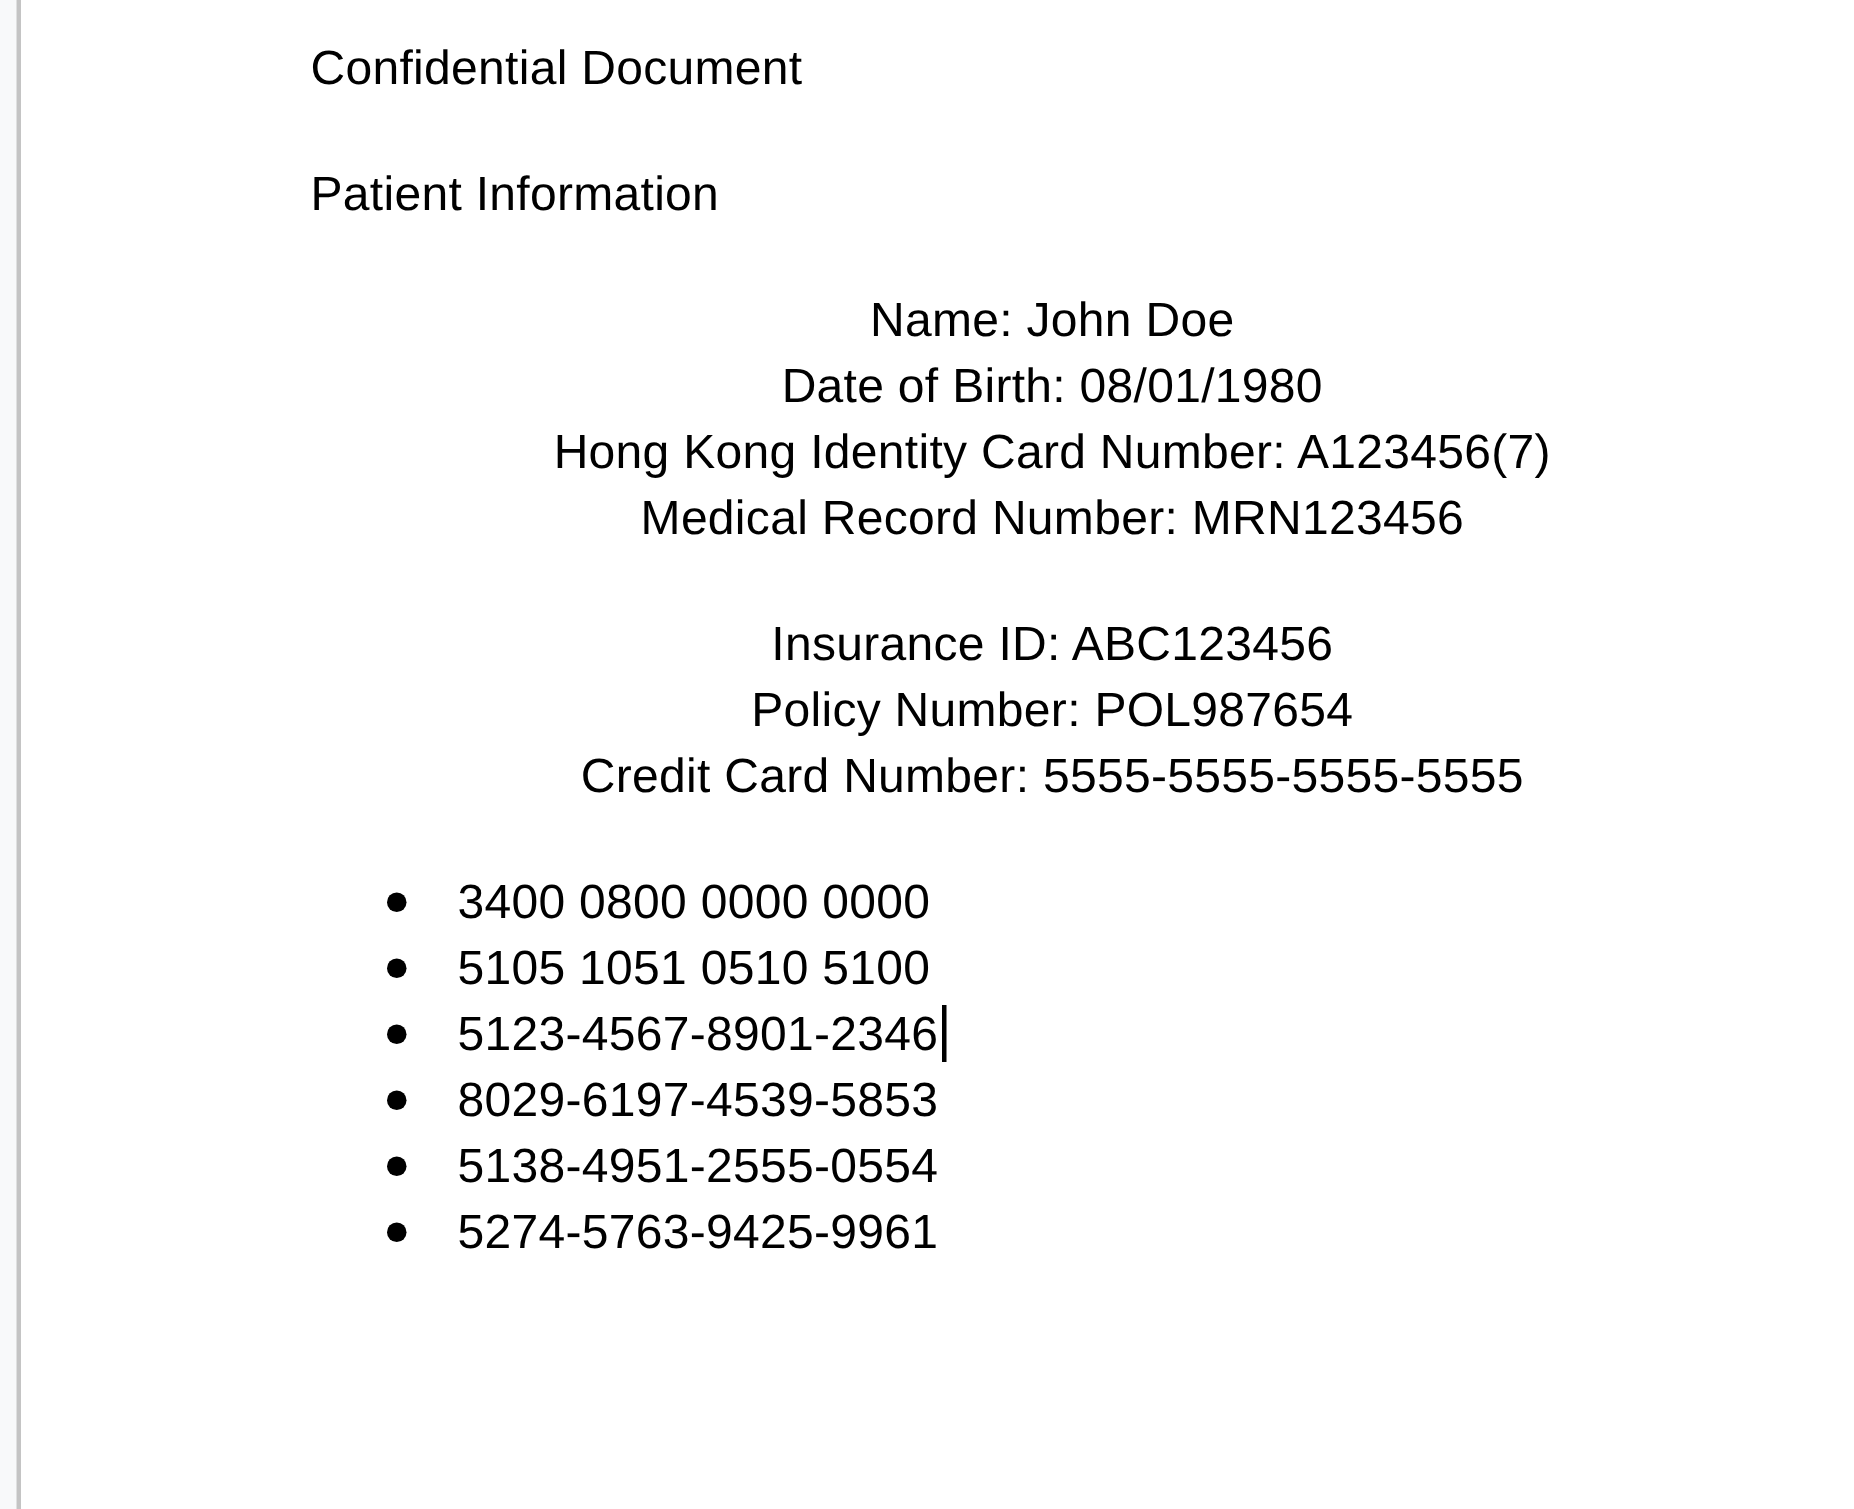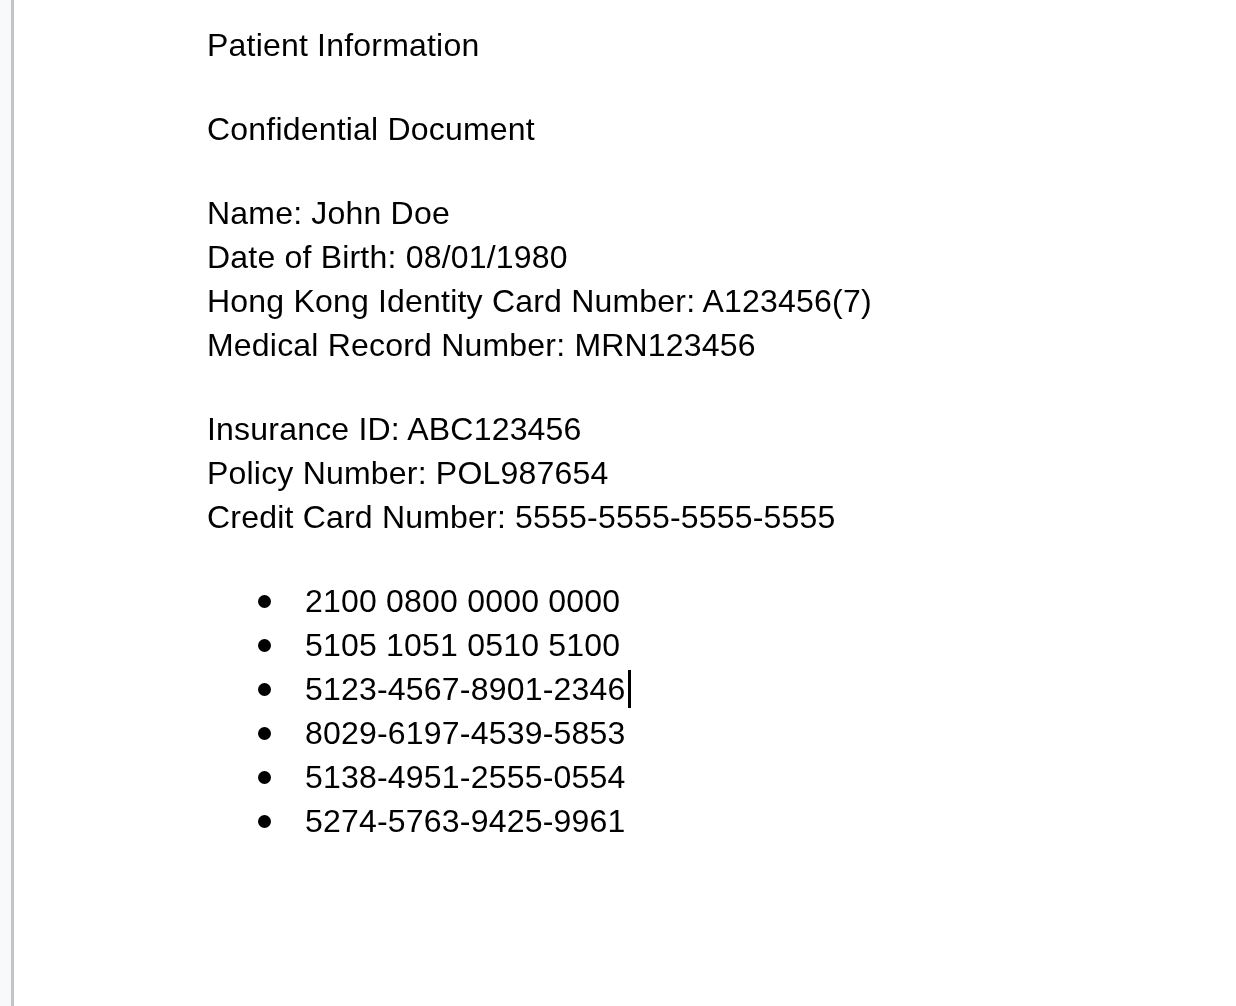--- a/index.html
+++ b/index.html
@@ -35,21 +35,21 @@
     cursor: text;
   }
   .doc {
     padding: 23px 40px 0 193px;
     font-size: 32px;
     line-height: 44px;
     color: #000000;
     letter-spacing: 0.2px;
   }
   .doc p { margin: 0 0 40px 0; }
-  .doc .line { display: block; }
+  .doc .line { display: block; text-align: center; }
   ul.expr-list {
     list-style: none;
     margin: 0; padding: 0;
   }
   ul.expr-list li {
     display: flex;
     align-items: center;
     height: 44px;
   }
   .dot {
@@ -70,43 +70,43 @@
 </style>
 </head>
 <body>
 
 <div class="canvas">
   <div class="gutter"></div>
   <div class="page-edge"></div>
   <div class="page">
     <div class="doc">
 
+      <p>Confidential Document</p>
+
       <p>Patient Information</p>
-
-      <p>Confidential Document</p>
 
       <p>
         <span class="line">Name: John Doe</span>
         <span class="line">Date of Birth: 08/01/1980</span>
         <span class="line">Hong Kong Identity Card Number: A123456(7)</span>
         <span class="line">Medical Record Number: MRN123456</span>
       </p>
 
 
       <p>
         <span class="line">Insurance ID: ABC123456</span>
         <span class="line">Policy Number: POL987654</span>
         <span class="line">Credit Card Number: 5555-5555-5555-5555</span>
       </p>
 
 
       <ul class="expr-list">
         <li>
           <span class="dot"></span>
-          <span class="li-text">2100 0800 0000 0000</span>
+          <span class="li-text">3400 0800 0000 0000</span>
         </li>
         <li>
           <span class="dot"></span>
           <span class="li-text">5105 1051 0510 5100</span>
         </li>
         <li>
           <span class="dot"></span>
           <span class="li-text">5123-4567-8901-2346</span>
         <span class="caret"></span>
           </li>

